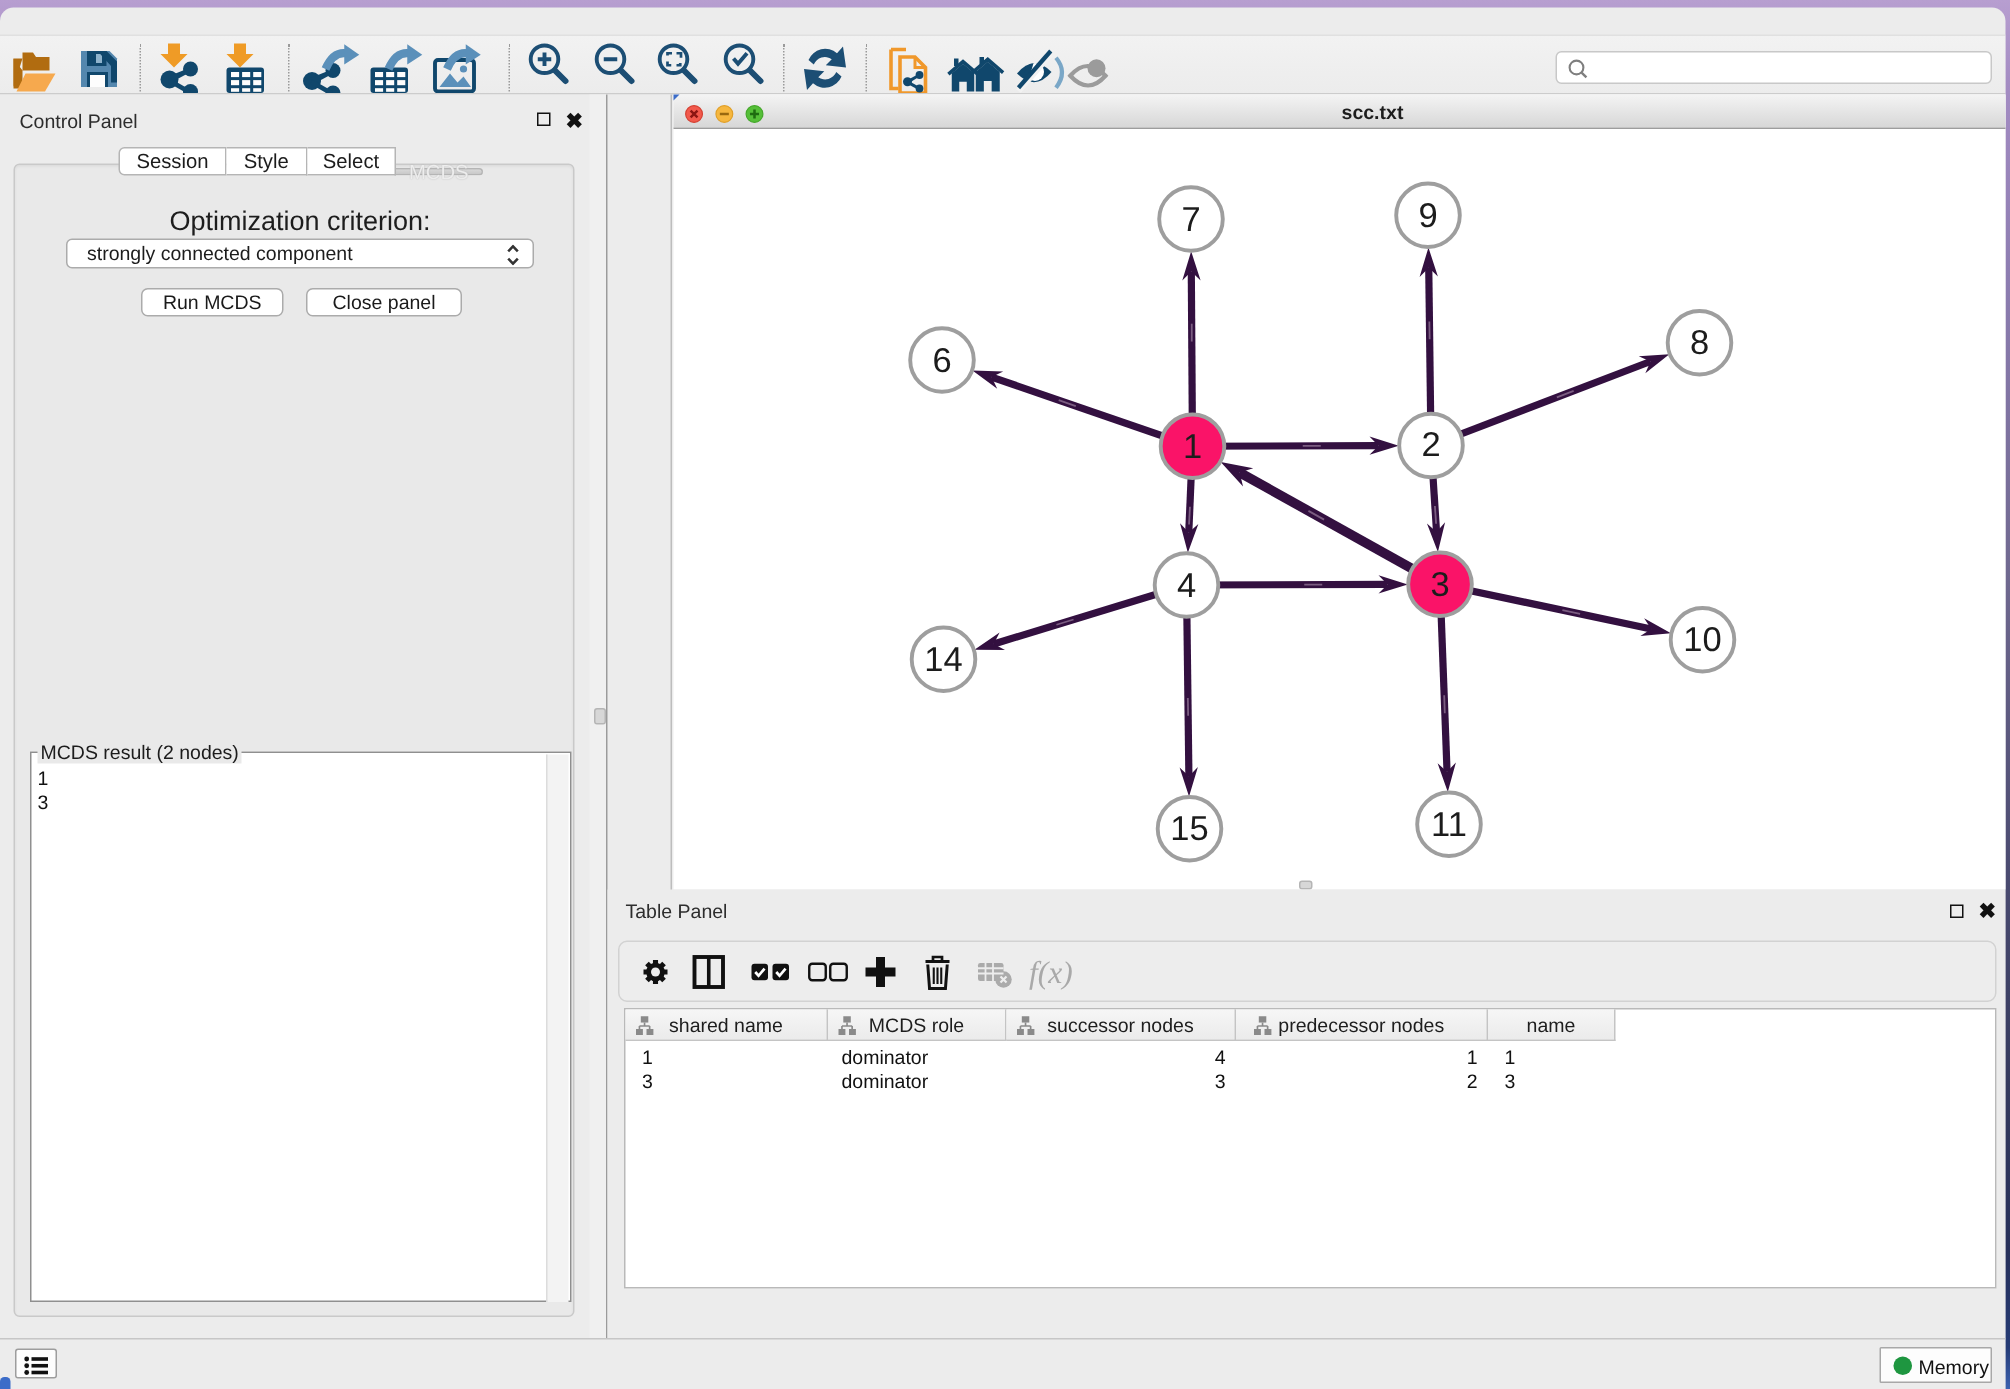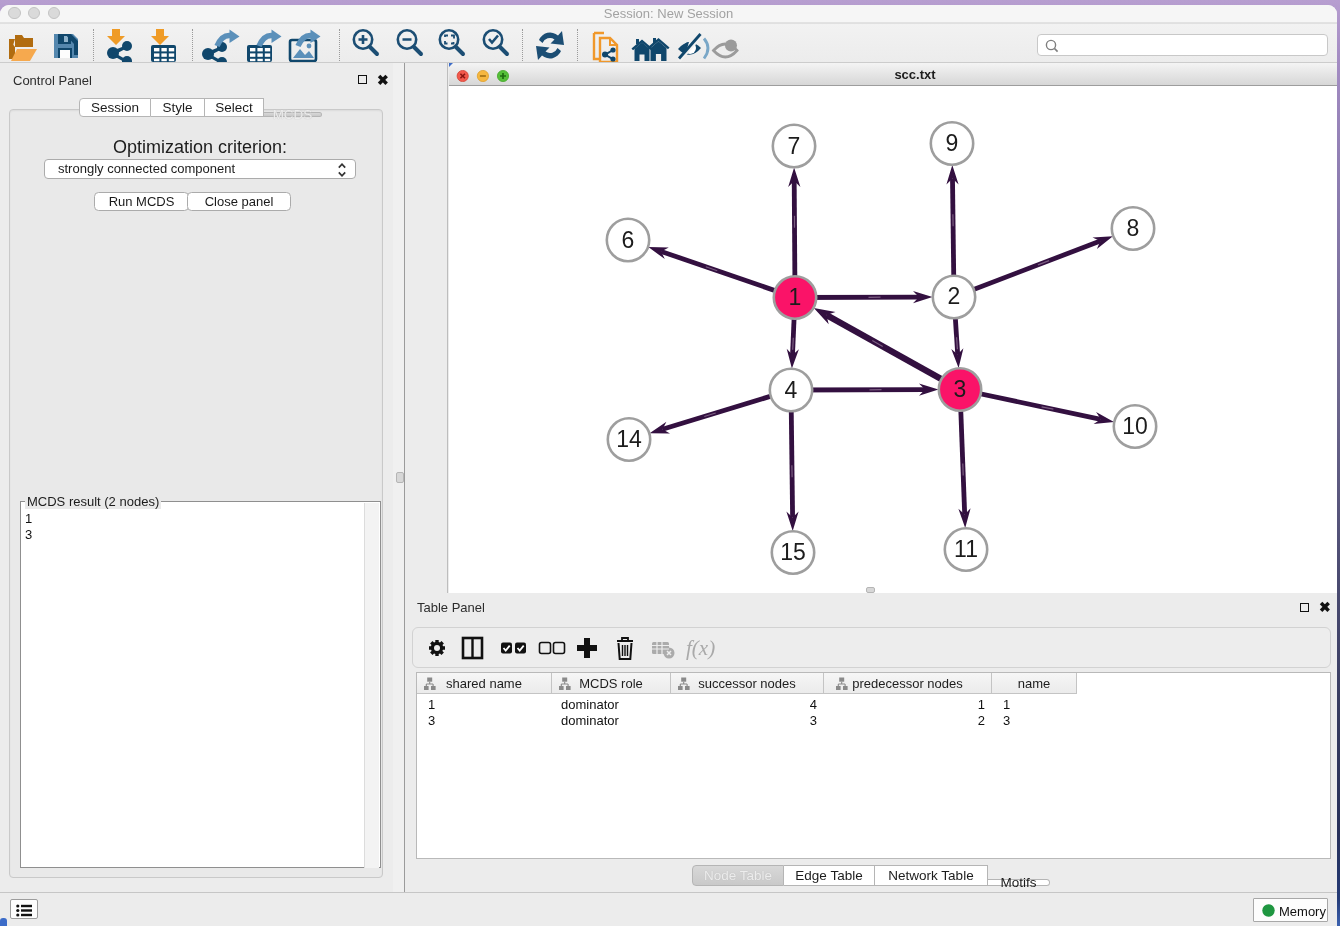--- a/index.html
+++ b/index.html
@@ -84,26 +84,20 @@
 #listbtn { position:absolute; left:10px; top:6px; width:28px; height:20px;
   background:#fdfdfd; border:1px solid #9d9d9d; border-radius:2px; }
 #membtn { position:absolute; right:9px; top:5px; width:75px; height:24px;
   background:#fdfdfd; border:1px solid #a8a8a8; border-radius:1px;
   font-size:13px; color:#111; }
 </style>
 </head>
 <body>
 <div id="win">
 
-  <div id="titlebar">
-    <div class="tl" style="left:8px;"></div>
-    <div class="tl" style="left:27.5px;"></div>
-    <div class="tl" style="left:47.5px;"></div>
-    <div id="wtitle">Session: New Session</div>
-  </div>
 
   <div id="toolbar">
     <div class="sep" style="left:93px;"></div>
     <div class="sep" style="left:192px;"></div>
     <div class="sep" style="left:339px;"></div>
     <div class="sep" style="left:522px;"></div>
     <div class="sep" style="left:577px;"></div>
     <svg class="abs" style="left:0;top:1px;" width="760" height="44" viewBox="0 0 760 44">
 
       <g>
@@ -274,21 +268,21 @@
       <div class="tab last sel" style="width:58px;">MCDS</div>
     </div>
     <div id="optlabel">Optimization criterion:</div>
     <div id="optselect">strongly connected component
       <svg class="abs" style="right:8px;top:2.5px;" width="10" height="14" viewBox="0 0 10 14">
         <path d="M1.8 4.6 L5 1.2 L8.2 4.6" fill="none" stroke="#333" stroke-width="1.7"></path>
         <path d="M1.8 9.4 L5 12.8 L8.2 9.4" fill="none" stroke="#333" stroke-width="1.7"></path>
       </svg>
     </div>
     <div class="btn" style="left:94px;top:129px;width:95px;">Run MCDS</div>
-    <div class="btn" style="left:187px;top:129px;width:104px;">Close panel</div>
+    <div class="btn" style="left:204px;top:129px;width:104px;">Close panel</div>
     <div id="fieldset">
       <div id="fieldlegend">MCDS result (2 nodes)</div>
       <div id="fieldtext">1<br>3</div>
       <div id="fieldscroll"></div>
     </div>
   </div>
   <div id="vdivider"></div>
   <div id="vline"></div>
   <div id="vhandle"></div>
 
@@ -465,26 +459,20 @@
       <div class="trow" style="left:144px;top:24px;">dominator</div>
       <div class="trow" style="left:254px;top:24px;width:146px;text-align:right;">4</div>
       <div class="trow" style="left:407px;top:24px;width:161px;text-align:right;">1</div>
       <div class="trow" style="left:586px;top:24px;">1</div>
       <div class="trow" style="left:11px;top:40px;">3</div>
       <div class="trow" style="left:144px;top:40px;">dominator</div>
       <div class="trow" style="left:254px;top:40px;width:146px;text-align:right;">3</div>
       <div class="trow" style="left:407px;top:40px;width:161px;text-align:right;">2</div>
       <div class="trow" style="left:586px;top:40px;">3</div>
     </div>
-    <div id="btabs">
-      <div class="tab first sel" style="width:92px;">Node Table</div>
-      <div class="tab" style="width:91px;">Edge Table</div>
-      <div class="tab" style="width:113px;">Network Table</div>
-      <div class="tab last" style="width:62px;">Motifs</div>
-    </div>
   </div>
 
   <div id="statusbar">
     <div id="listbtn">
       <svg class="abs" style="left:5px;top:3.5px;" width="17" height="13" viewBox="0 0 17 13">
         <g fill="#111">
           <circle cx="1.8" cy="2" r="1.6"></circle>
             <circle cx="1.8" cy="6.5" r="1.6"></circle>
             <circle cx="1.8" cy="11" r="1.6"></circle>
           <rect x="5" y="0.8" width="11" height="2.4"></rect>

